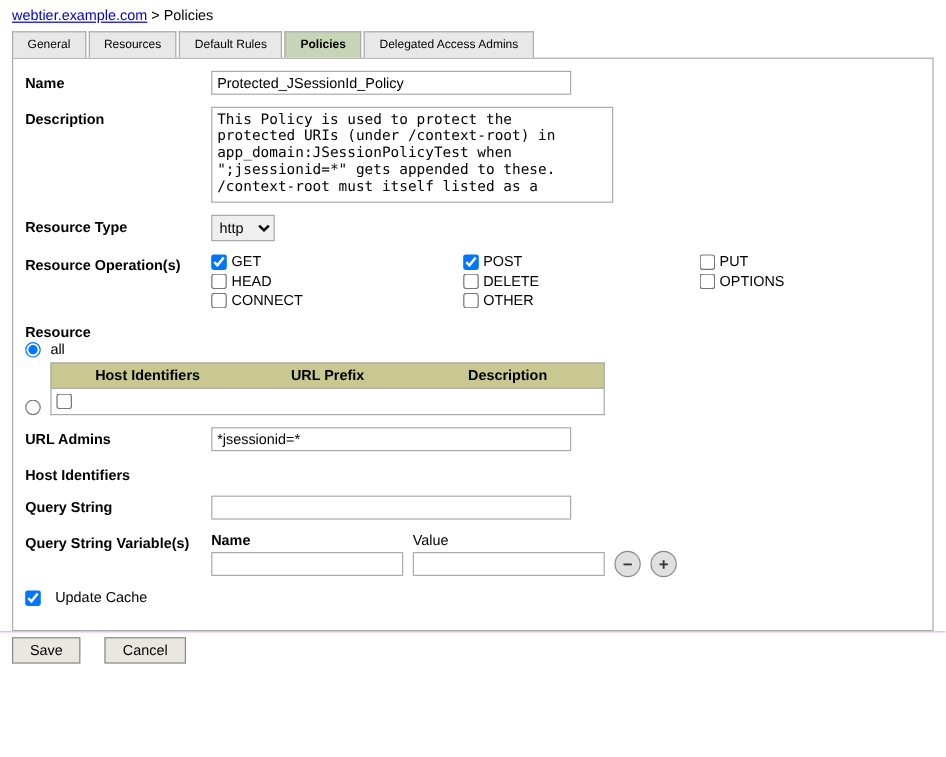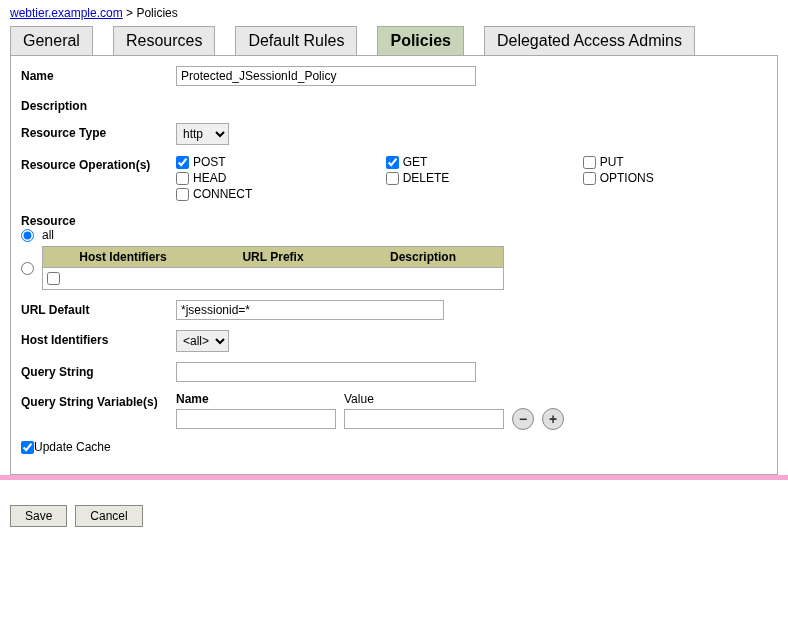--- a/index.html
+++ b/index.html
@@ -22,23 +22,23 @@
     .tabs {
       display: flex;
       padding: 0 10px;
       border-bottom: none;
     }
     .tab {
       padding: 5px 12px;
       border: 1px solid #aaa;
       background: #e8e8e8;
       cursor: pointer;
-      margin-right: 20px;
+      margin-right: 2px;
       border-bottom: none;
-      font-size: 16px;
+      font-size: 10px;
     }
     .tab.active {
       background: #c8d4b8;
       font-weight: bold;
     }
     .content {
       border: 1px solid #aaa;
       margin: 0 10px;
       padding: 10px;
     }
@@ -78,21 +78,21 @@
       gap: 2px 20px;
     }
     .checkbox-item {
       display: flex;
       align-items: center;
       gap: 4px;
       white-space: nowrap;
     }
     .resource-row {
       display: flex;
-      align-items: center;
+      align-items: flex-end;
       gap: 8px;
     }
     .resource-table-header {
       display: flex;
       background: #c8c890;
       border: 1px solid #aaa;
     }
     .resource-table-header .col {
       padding: 3px 8px;
       font-weight: bold;
@@ -129,40 +129,40 @@
       font-size: 14px;
       font-weight: bold;
       display: flex;
       align-items: center;
       justify-content: center;
       color: #333;
     }
     .update-cache-row {
       display: flex;
       align-items: center;
-      gap: 0;
+      gap: 12px;
       margin-top: 10px;
       margin-bottom: 10px;
     }
     .bottom-bar {
-      border-top: 5px solid #f9a8d4;
-      padding: 25px 10px;
-      display: flex;
-      gap: 8px;
+      border-top: 1px solid #f9a8d4;
+      padding: 4px 10px;
+      display: flex;
+      gap: 20px;
     }
     .btn-action {
       padding: 3px 14px;
       border: 1px solid #888;
       background: #e8e8e0;
       cursor: pointer;
       font-size: 12px;
     }
     .name-input { width: 300px; }
     .desc-textarea { width: 335px; height: 80px; }
-    .url-pattern-input { width: 268px; }
+    .url-pattern-input { width: 300px; }
     .query-string-input { width: 300px; }
     .resource-radio-group { display: flex; flex-direction: column; gap: 4px; }
     .desc-with-scroll {
       display: flex;
       align-items: flex-start;
     }
     .qs-labels {
       display: flex;
       gap: 8px;
       margin-bottom: 2px;
@@ -191,63 +191,74 @@
 
   <div class="form-row">
     <div class="form-label">Name</div>
     <div class="form-field">
       <input type="text" class="name-input" value="Protected_JSessionId_Policy" style="">
     </div>
   </div>
 
   <div class="form-row">
     <div class="form-label">Description</div>
+    <div class="form-field desc-with-scroll">
+      <textarea class="desc-textarea" style="">This Policy is used to protect the
+protected URIs (under /context-root) in
+app_domain:JSessionPolicyTest when
+";jsessionid=*" gets appended to these.
+/context-root must itself listed as a</textarea>
+    </div>
   </div>
 
   <div class="form-row" style="margin-top:6px;">
     <div class="form-label">Resource Type</div>
     <div class="form-field">
       <select>
         <option>http</option>
         <option>https</option>
       </select>
     </div>
   </div>
 
   <div class="form-row" style="margin-top:6px;">
     <div class="form-label">Resource Operation(s)</div>
     <div class="form-field">
       <div class="resource-ops">
         <label class="checkbox-item">
           <input type="checkbox" checked="" style=""> 
+            <span>GET</span>
+        </label>
+        <label class="checkbox-item">
+          <input type="checkbox" checked="" style=""> 
             <span>POST</span>
         </label>
         <label class="checkbox-item">
-          <input type="checkbox" checked="" style=""> 
-            <span>GET</span>
-        </label>
-        <label class="checkbox-item">
           <input type="checkbox" style=""> 
             <span>PUT</span>
         </label>
         <label class="checkbox-item">
           <input type="checkbox" style=""> 
             <span>HEAD</span>
         </label>
         <label class="checkbox-item">
           <input type="checkbox" style=""> 
             <span>DELETE</span>
         </label>
         <label class="checkbox-item">
           <input type="checkbox" style=""> 
             <span>OPTIONS</span>
         </label>
         <label class="checkbox-item">
           <input type="checkbox" style=""> 
             <span>CONNECT</span>
+        </label>
+        <label class="checkbox-item">
+          <input type="checkbox" style=""> 
+            <span>OTHER</span>
         </label>
       </div>
     </div>
   </div>
 
   <div class="form-row" style="margin-top:6px;flex-direction:column;">
     <div class="form-label">Resource</div>
     <div class="form-field">
       <div class="resource-radio-group">
         <label class="resource-row">
@@ -265,33 +276,28 @@
             <div class="resource-table-body">
               <input type="checkbox" style="">
             </div>
           </div>
         </div>
       </div>
     </div>
   </div>
 
   <div class="form-row" style="margin-top:10px;">
-    <div class="form-label">URL Default</div>
+    <div class="form-label">URL Admins</div>
     <div class="form-field">
       <input type="text" class="url-pattern-input" value="*jsessionid=*" style="">
     </div>
   </div>
 
   <div class="form-row" style="margin-top:6px;">
     <div class="form-label">Host Identifiers</div>
-    <div class="form-field">
-      <select>
-        <option>&lt;all&gt;</option>
-      </select>
-    </div>
   </div>
 
   <div class="form-row" style="margin-top:8px;">
     <div class="form-label">Query String</div>
     <div class="form-field">
       <input type="text" class="query-string-input" style="">
     </div>
   </div>
 
   <div class="form-row" style="margin-top:4px; align-items: flex-start;">

